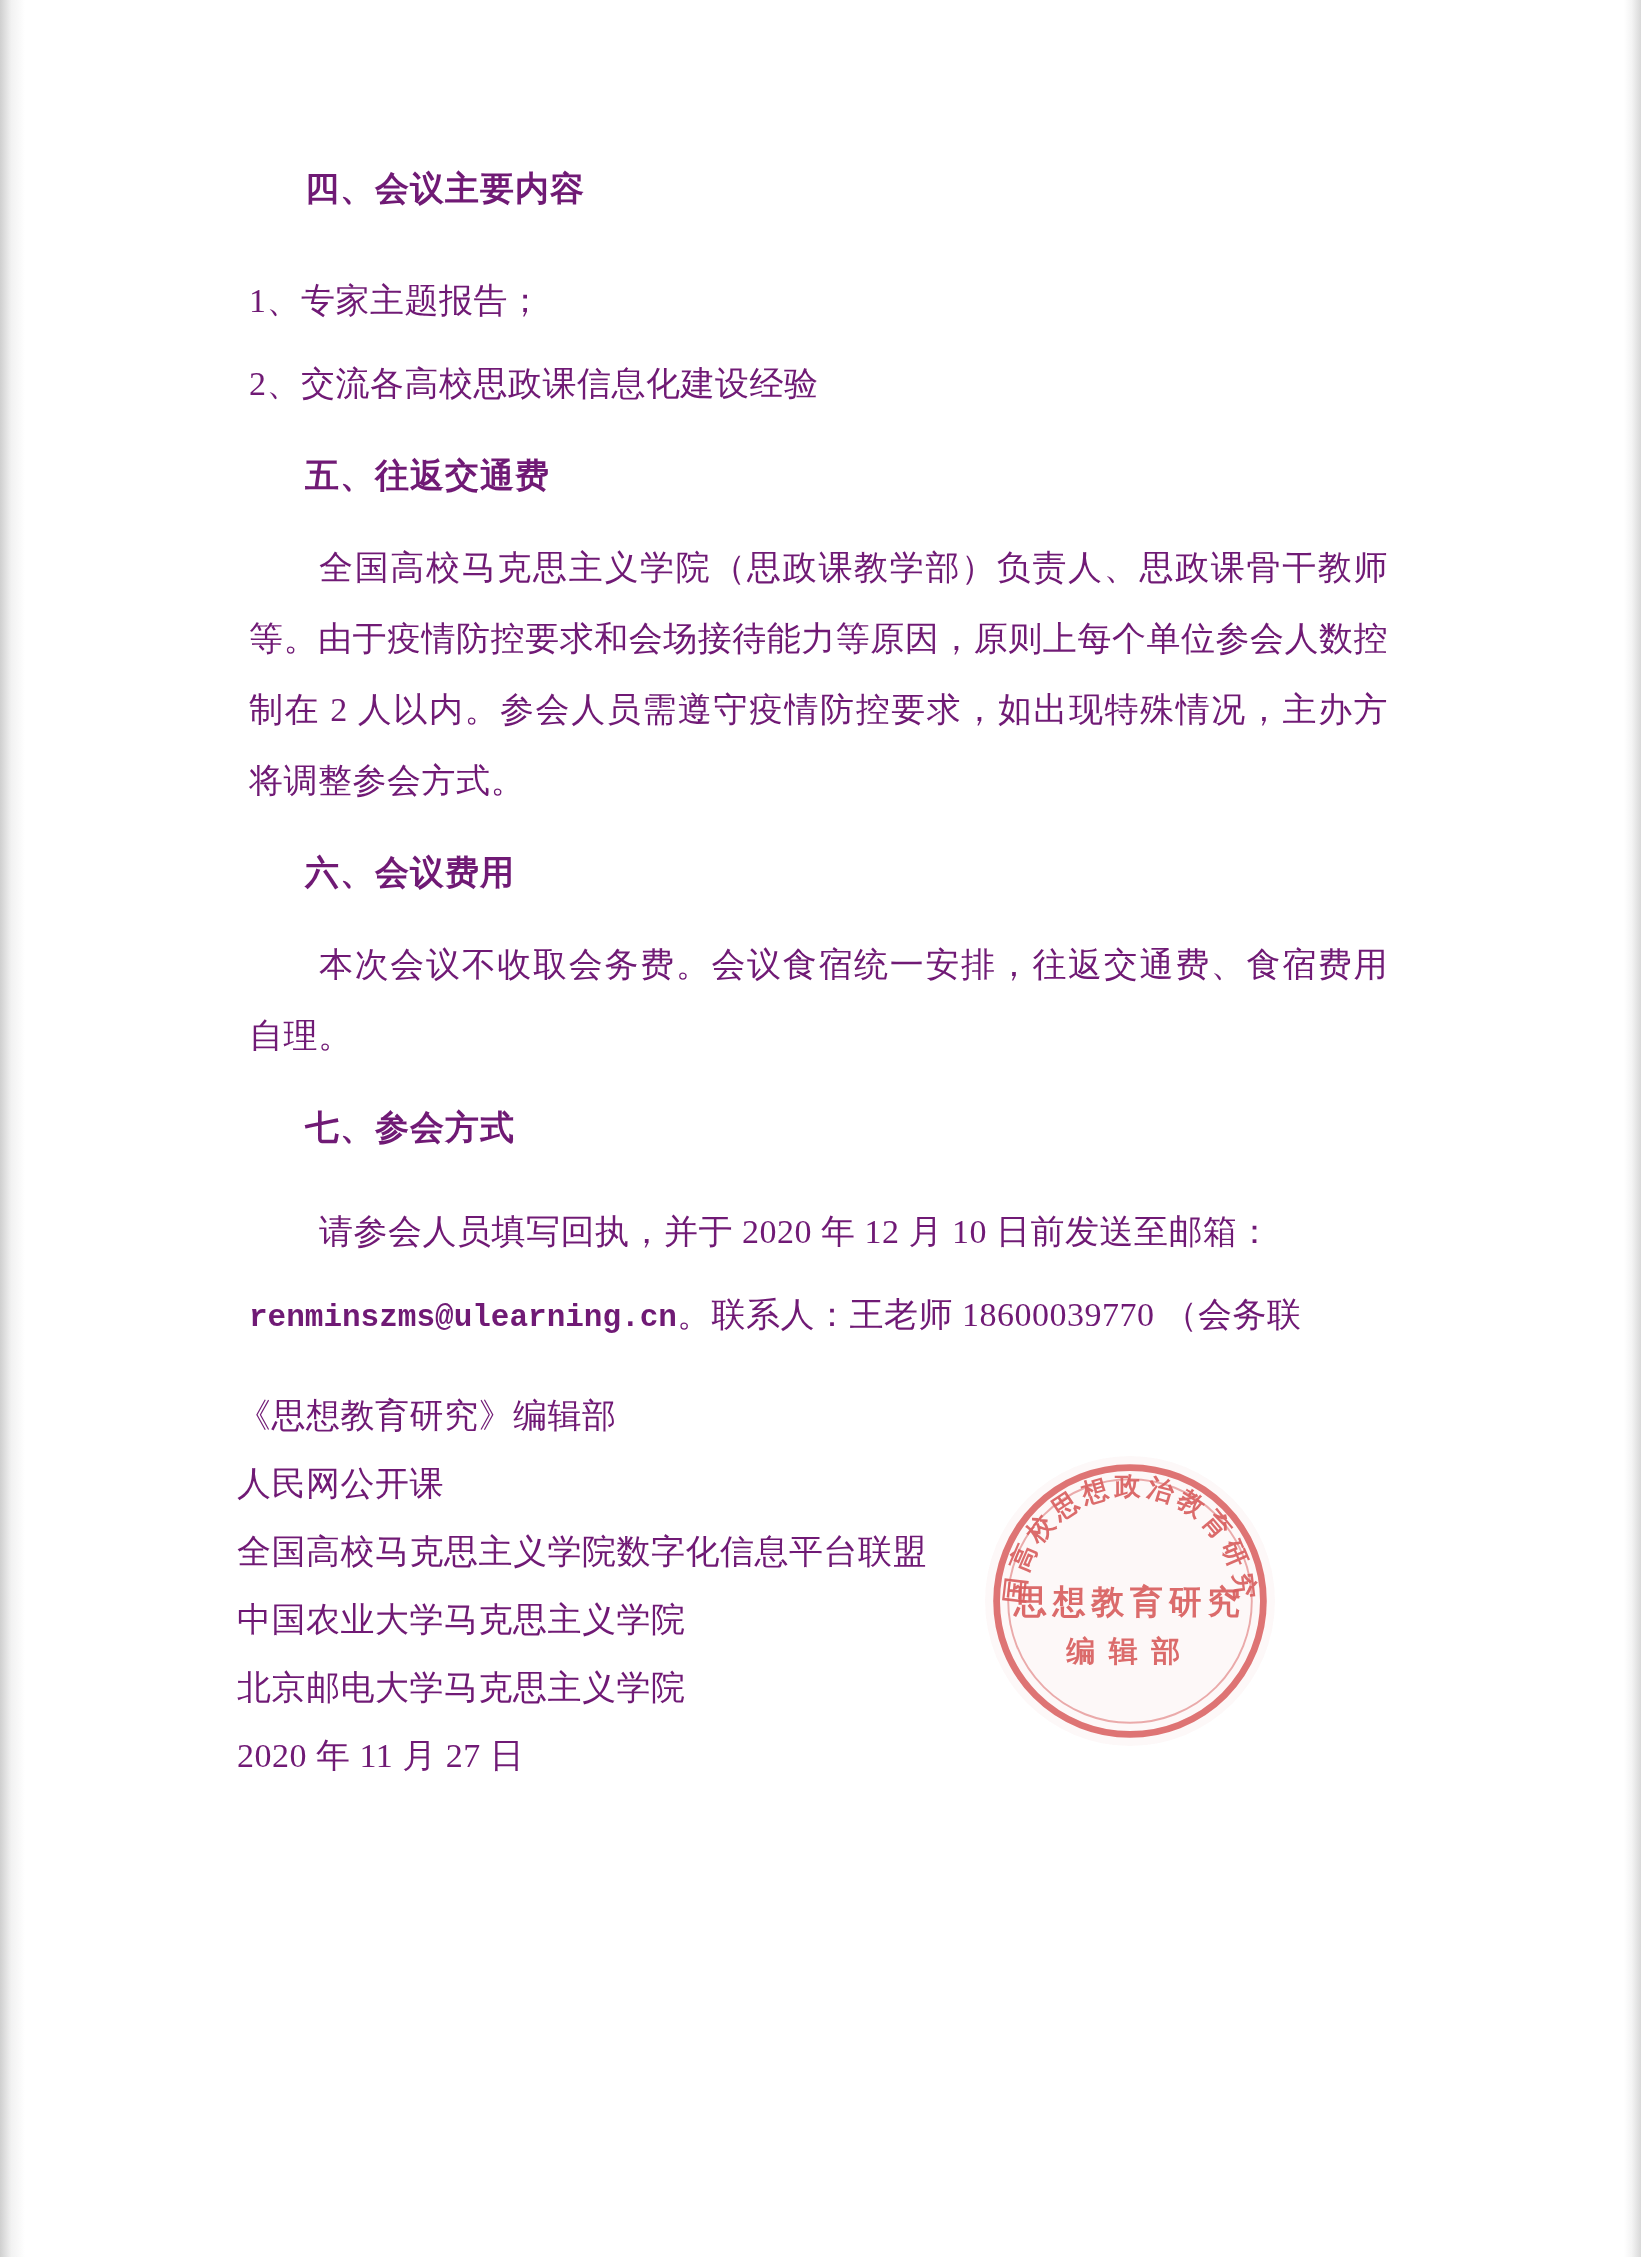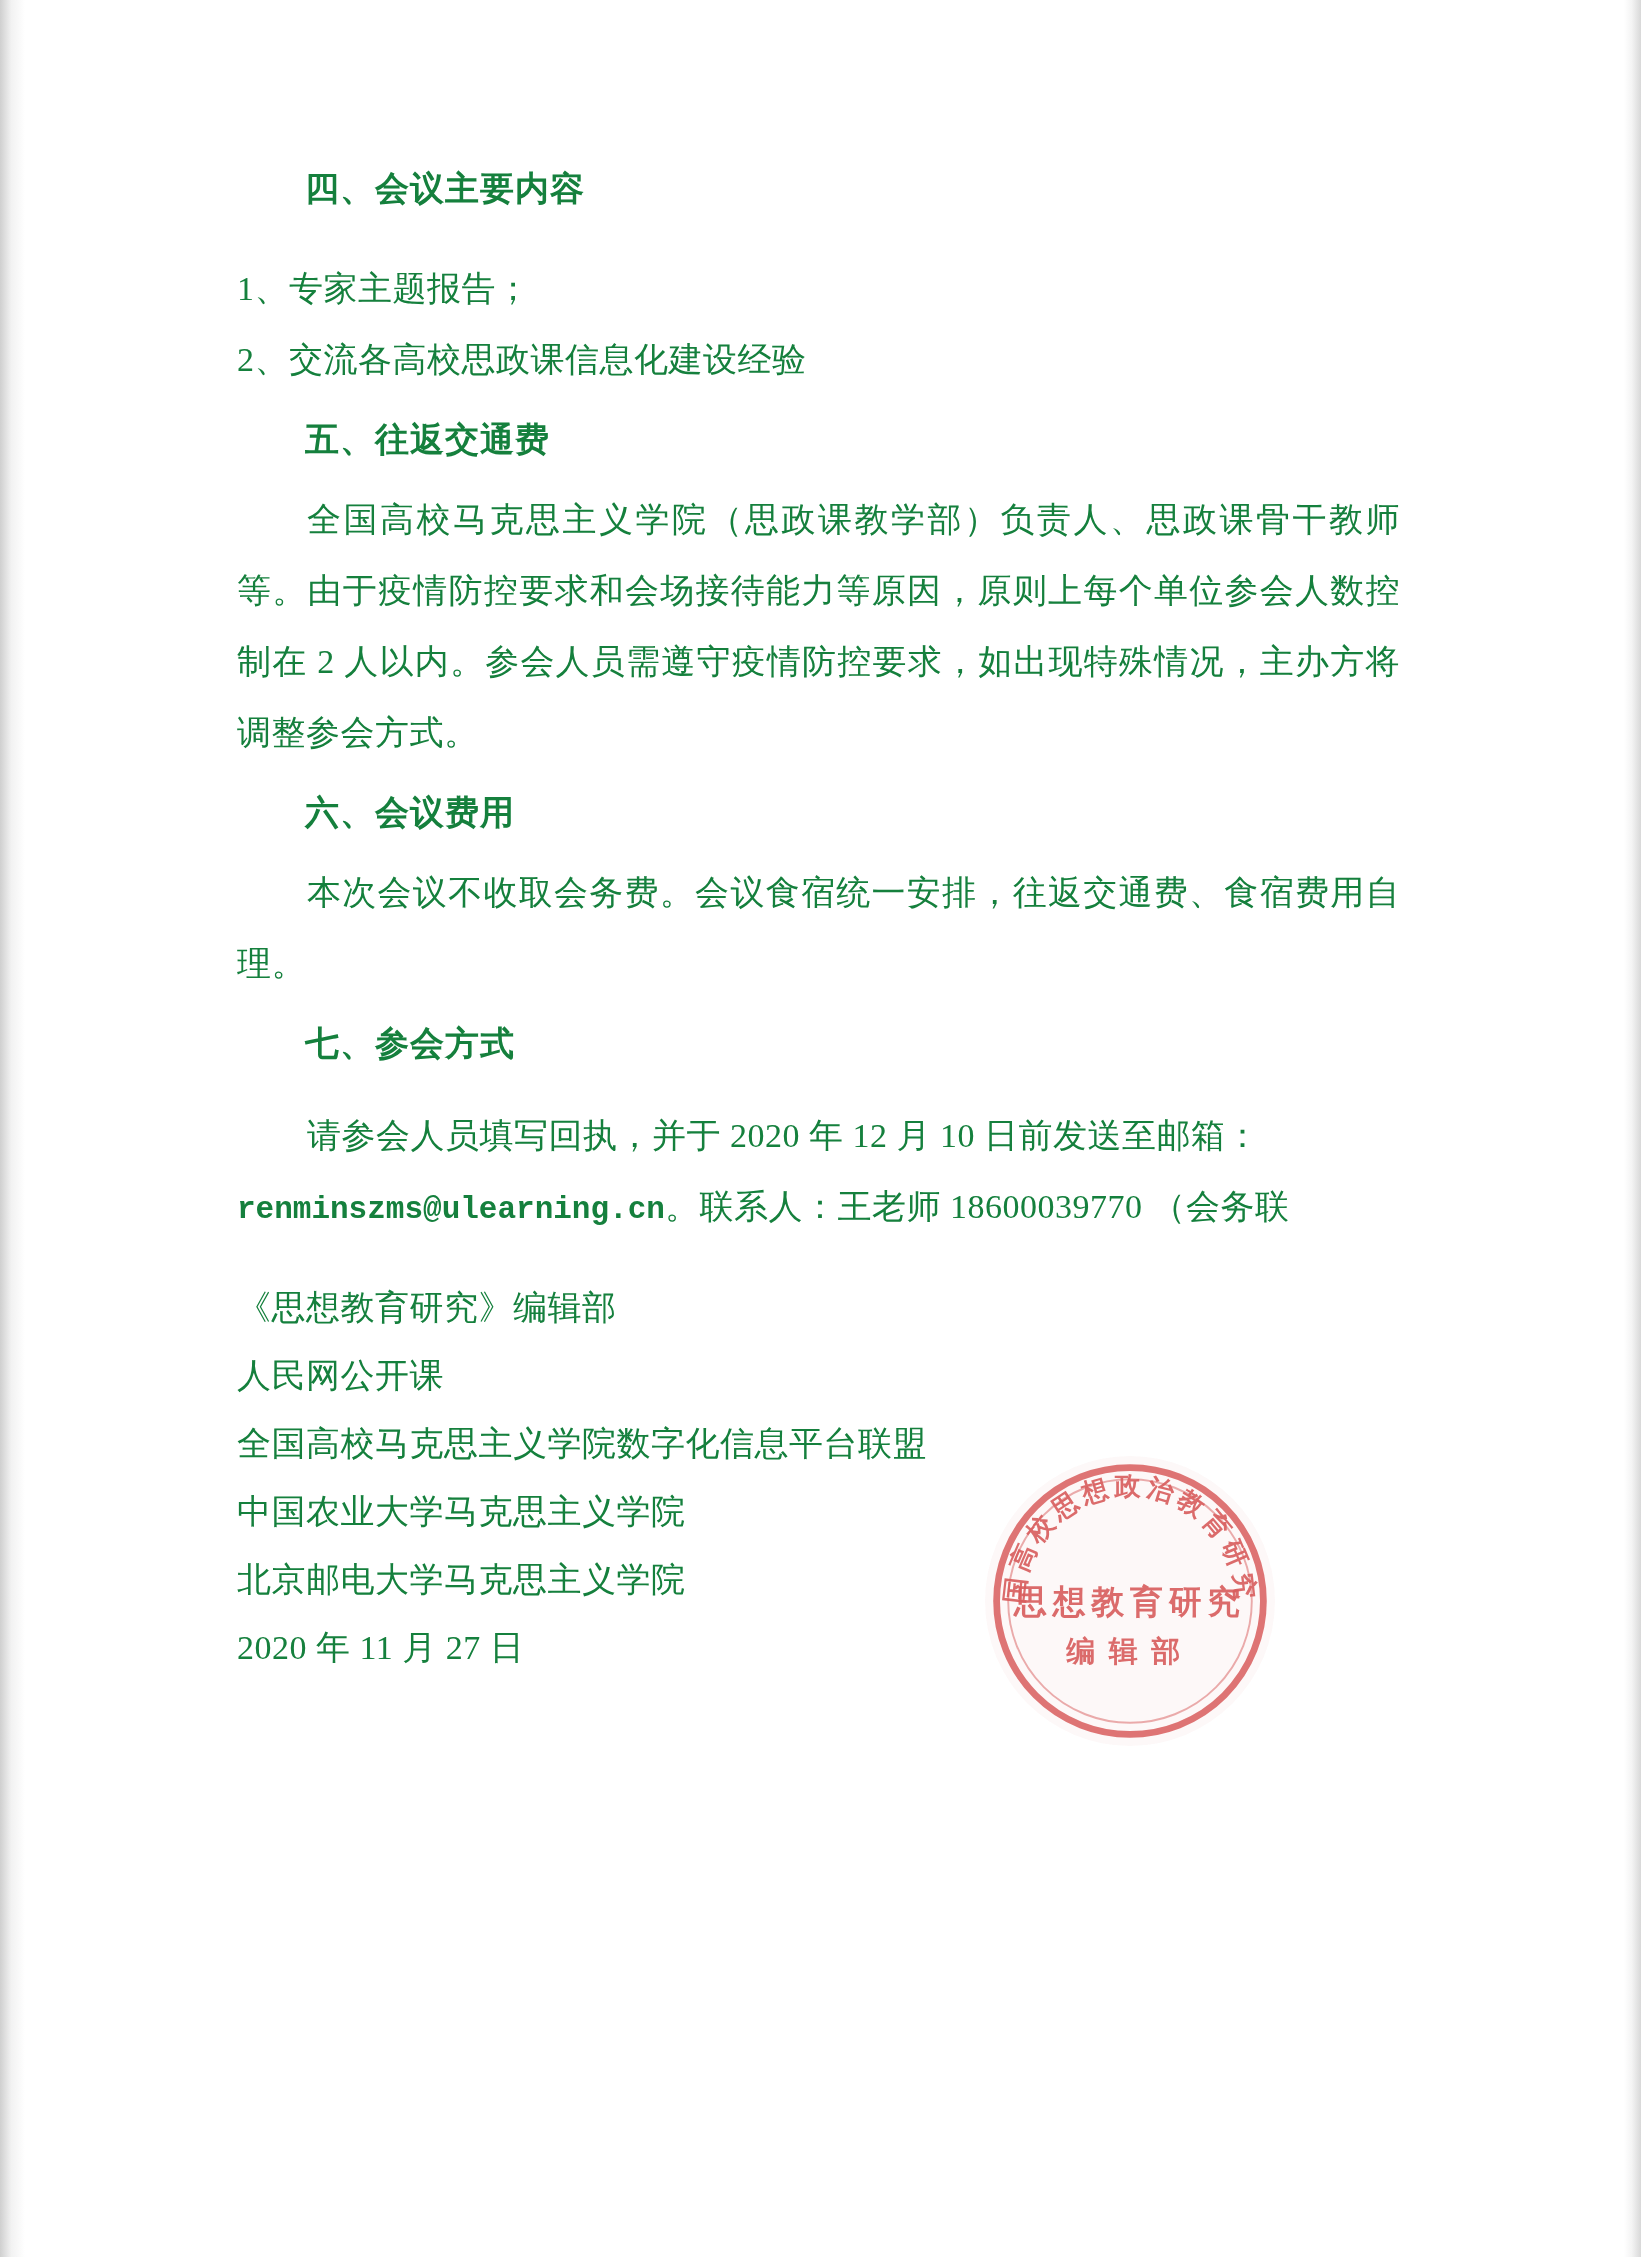--- a/index.html
+++ b/index.html
@@ -8,21 +8,21 @@
     background: #b8b8b8;
   }
   .page {
     position: relative;
     width: 1641px;
     height: 2257px;
     background: #ffffff;
     margin: 0 auto;
     overflow: hidden;
     font-family: "Liberation Serif", "DejaVu Serif", serif;
-    color: #15803d;
+    color: #701a75;
     box-sizing: border-box;
   }
   
   .page::before {
     content: "";
     position: absolute;
     left: 0; top: 0; bottom: 0;
     width: 25px;
     background: linear-gradient(to right, #cfcfcf 0%, #f2f2f2 45%, #ffffff 100%);
     pointer-events: none;
@@ -52,21 +52,21 @@
     letter-spacing: 1px;
   }
   .gap-after-head { height: 45px; }
   .list-line {
     margin: 0 0 0 0;
   }
   .indent { text-indent: 70px; }
   .para {
     font-size: 34px;
     line-height: 71px;
-    margin: 0;
+    margin: 12px;
     letter-spacing: 0.5px;
     text-align: justify;
     text-justify: inter-ideograph;
   }
   .mono {
     font-family: "Liberation Mono", "DejaVu Sans Mono", monospace;
     font-size: 31px;
     letter-spacing: 0px;
     font-weight: bold;
   }

